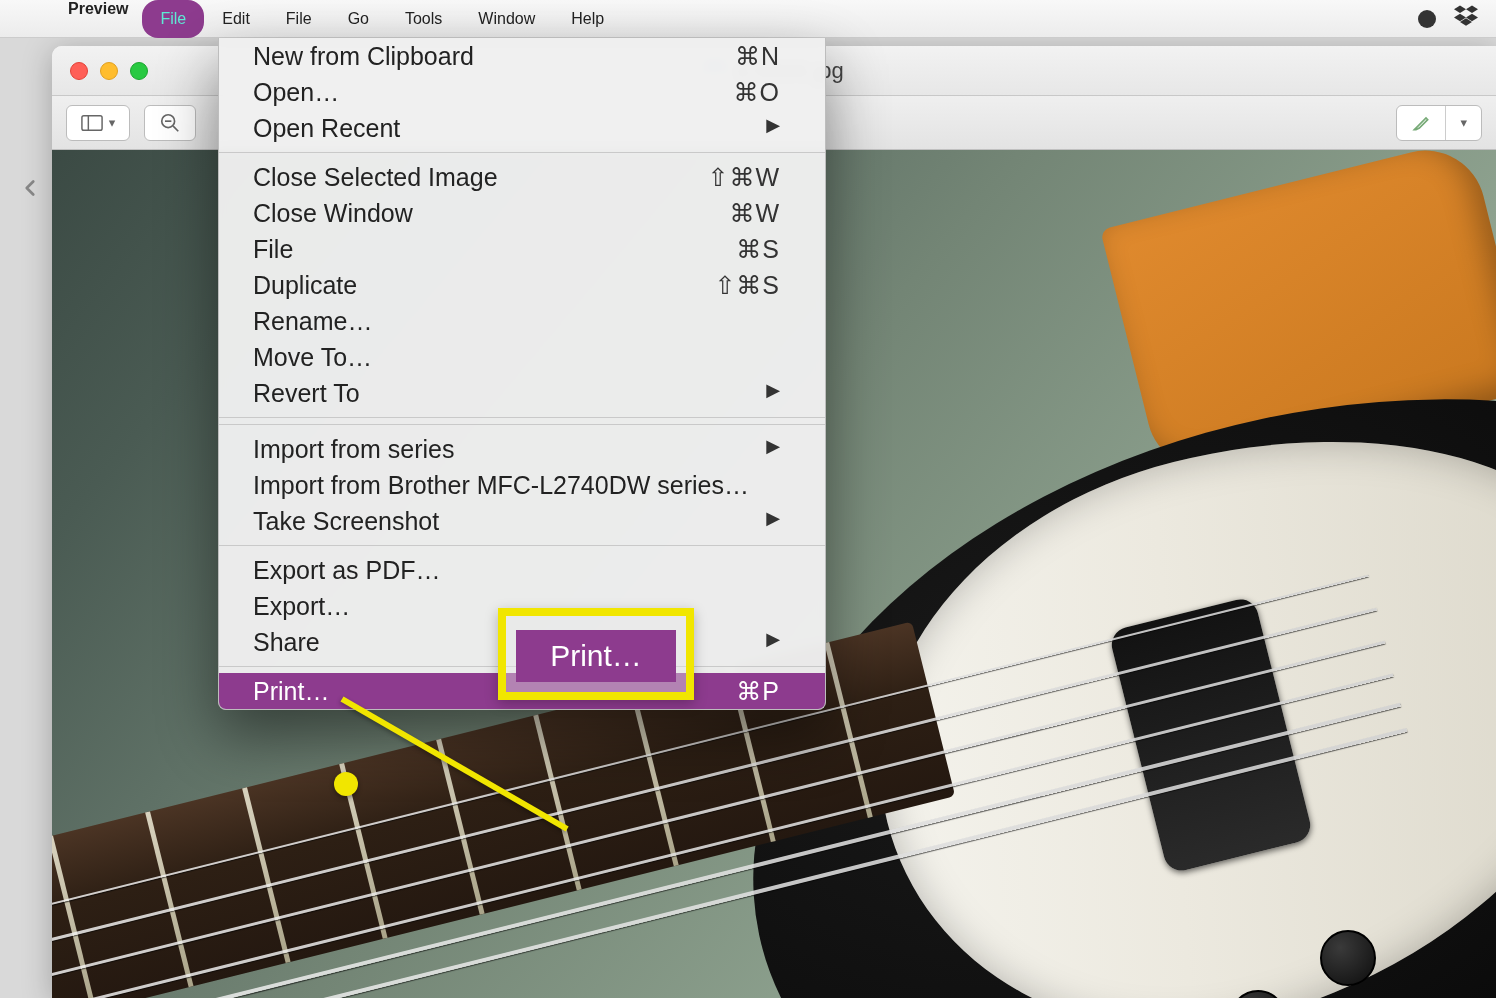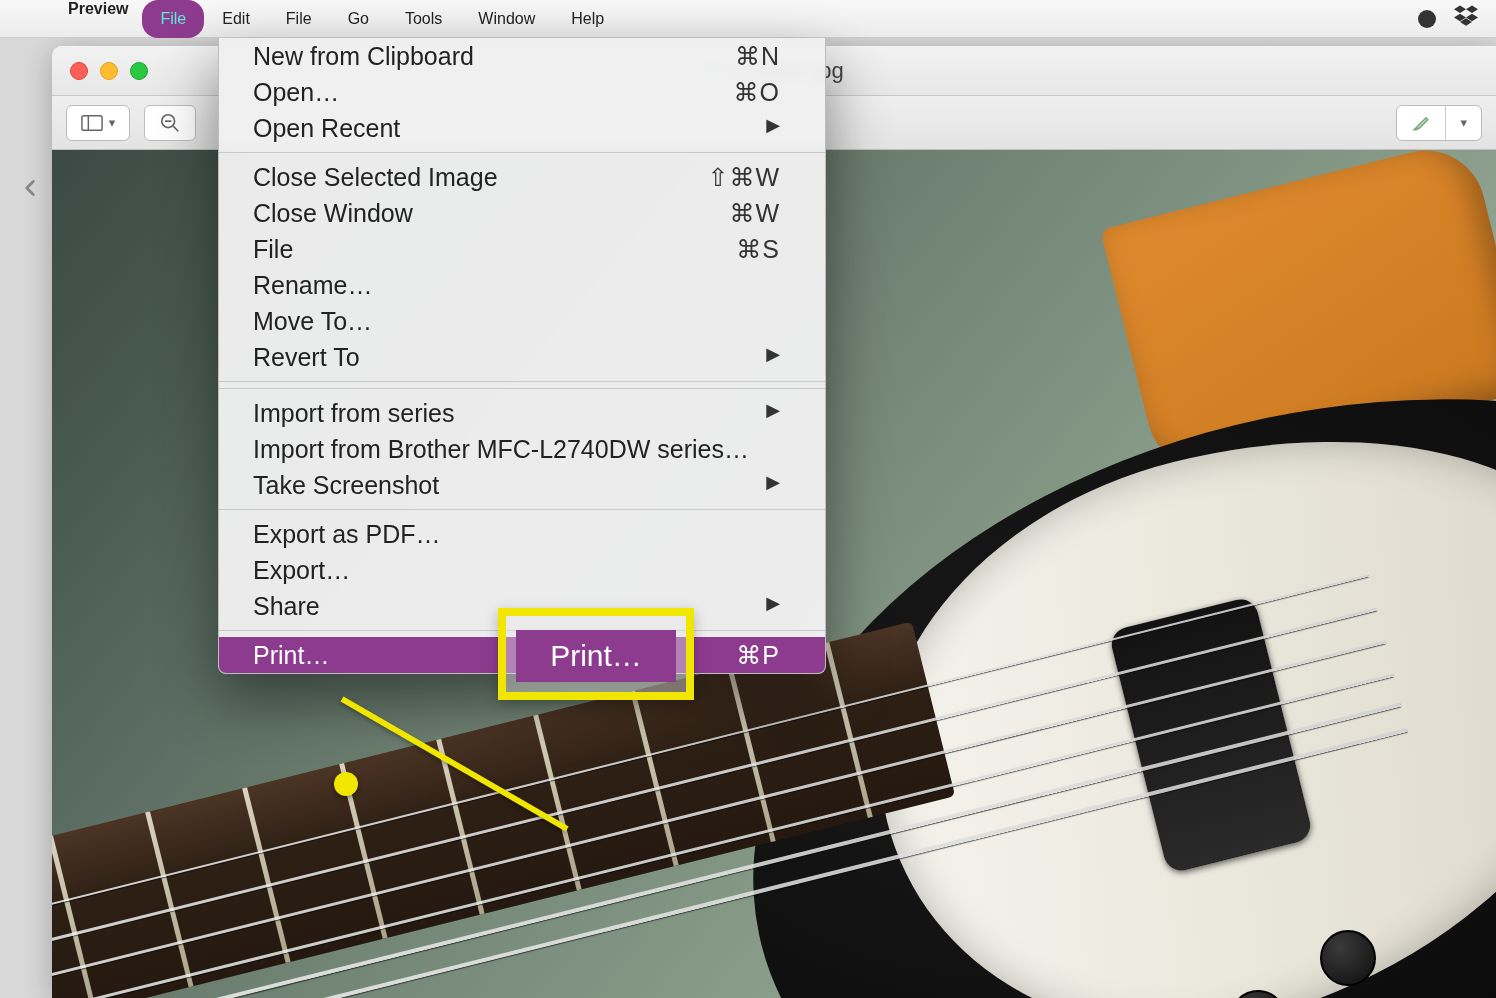--- a/index.html
+++ b/index.html
@@ -346,20 +346,24 @@
     </div>
     <div class="row">
       <span>Close Window</span>
       <span class="shortcut">⌘W</span>
     </div>
     <div class="row">
       <span>File</span>
       <span class="shortcut">⌘S</span>
     </div>
     <div class="row">
+      <span>Duplicate</span>
+      <span class="shortcut">⇧⌘S</span>
+    </div>
+    <div class="row">
       <span>Rename…</span>
     </div>
     <div class="row">
       <span>Move To…</span>
     </div>
     <div class="row">
       <span>Revert To</span>
       <span class="submenu-arrow">▶</span>
     </div>
     <div class="sep"></div>

